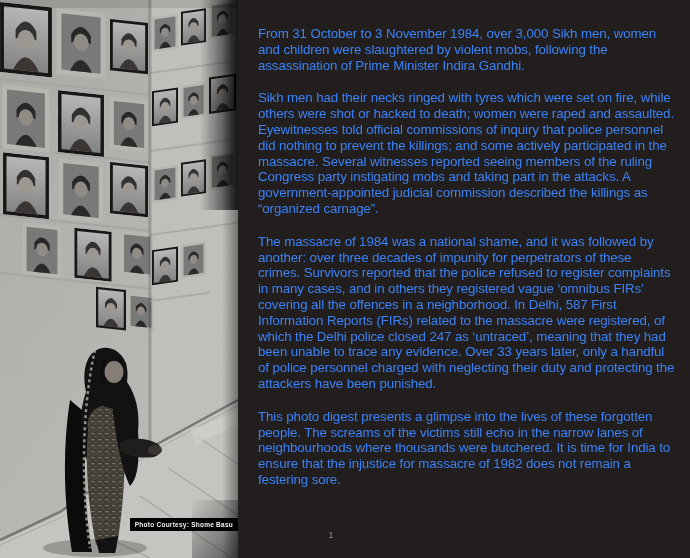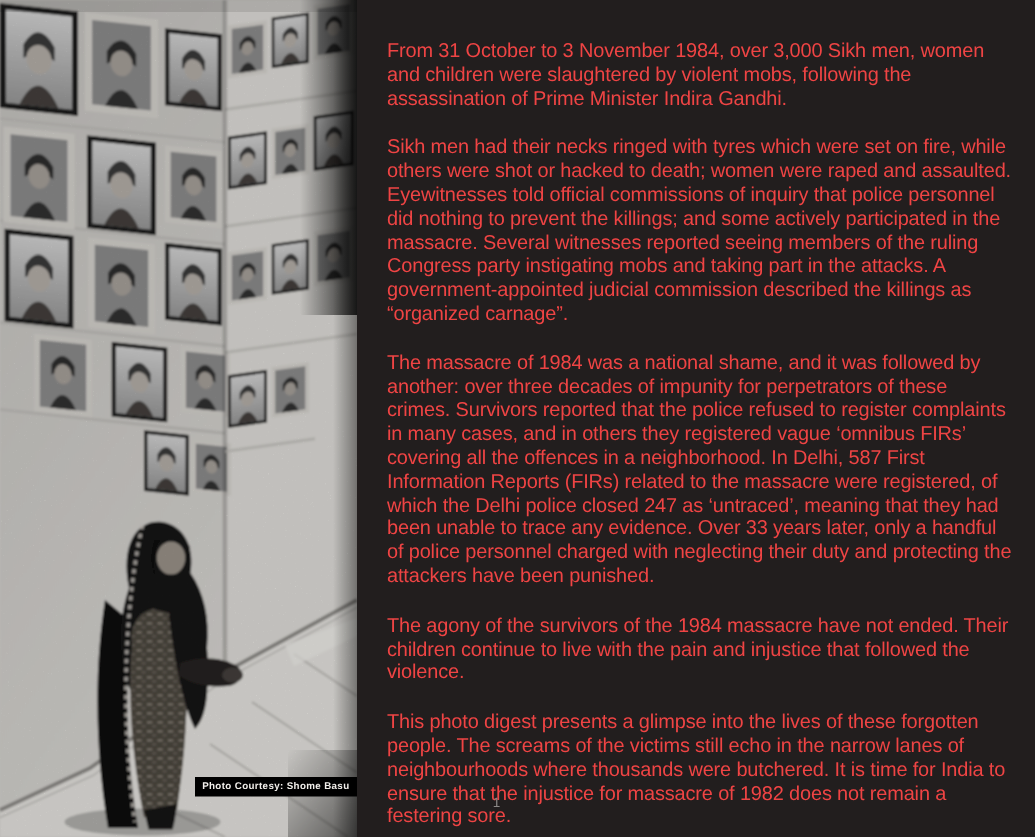--- a/index.html
+++ b/index.html
@@ -15,21 +15,21 @@
   .photo svg { display:block; }
   .credit {
     position:absolute; right:0; top:518px;
     background:#000; color:#f2efeb;
     font-size:6.5px; font-weight:bold; letter-spacing:0.25px;
     padding:3px 5px 3px 5px; white-space:nowrap;
   }
   .panel {
     position:absolute; left:238px; top:0; width:452px; height:558px;
     box-sizing:border-box; padding:26px 15px 0 20px;
-    background:#221e1e; color:#ef4444;
+    background:#221e1e; color:#3b82f6;
     font-size:13.3px; line-height:15.8px; letter-spacing:-0.1px;
   }
   .panel p { margin:0 0 17px 0; }
   .pagenum {
     position:absolute; left:318px; top:530px; width:26px;
     text-align:center; color:#8b8886; font-size:9px;
   }
 </style>
 </head>
 <body>
@@ -167,18 +167,17 @@
       <rect width="238" height="558" filter="url(#grain)" opacity="0.14"></rect>
     </svg>
 
     <div class="credit">Photo Courtesy: Shome Basu</div>
   </div>
 
   <div class="panel">
     <p>From 31 October to 3 November 1984, over 3,000 Sikh men, women and children were slaughtered by violent mobs, following the assassination of Prime Minister Indira Gandhi.</p>
     <p>Sikh men had their necks ringed with tyres which were set on fire, while others were shot or hacked to death; women were raped and assaulted. Eyewitnesses told official commissions of inquiry that police personnel did nothing to prevent the killings; and some actively participated in the massacre. Several witnesses reported seeing members of the ruling Congress party instigating mobs and taking part in the attacks. A government-appointed judicial commission described the killings as “organized carnage”.</p>
     <p>The massacre of 1984 was a national shame, and it was followed by another: over three decades of impunity for perpetrators of these crimes. Survivors reported that the police refused to register complaints in many cases, and in others they registered vague ‘omnibus FIRs’ covering all the offences in a neighborhood. In Delhi, 587 First Information Reports (FIRs) related to the massacre were registered, of which the Delhi police closed 247 as ‘untraced’, meaning that they had been unable to trace any evidence. Over 33 years later, only a handful of police personnel charged with neglecting their duty and protecting the attackers have been punished.</p>
-    <p>The agony of the survivors of the 1984 massacre have not ended. Their children continue to live with the pain and injustice that followed the violence.</p>
     <p>This photo digest presents a glimpse into the lives of these forgotten people. The screams of the victims still echo in the narrow lanes of neighbourhoods where thousands were butchered. It is time for India to ensure that the injustice for massacre of 1982 does not remain a festering sore.</p>
   </div>
 
   <div class="pagenum">1</div>
 </div>
 
 </body></html>

